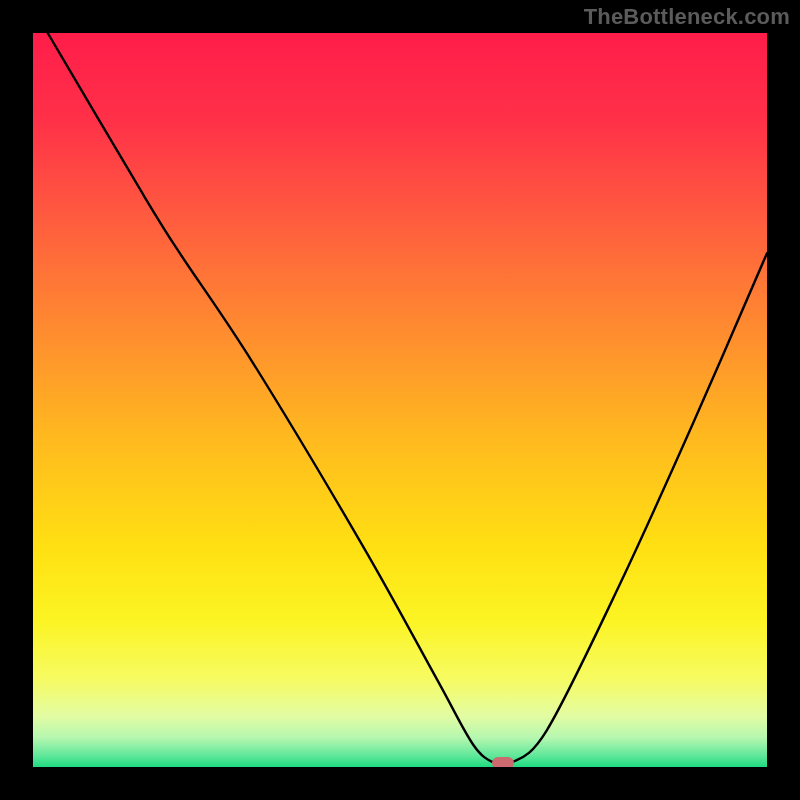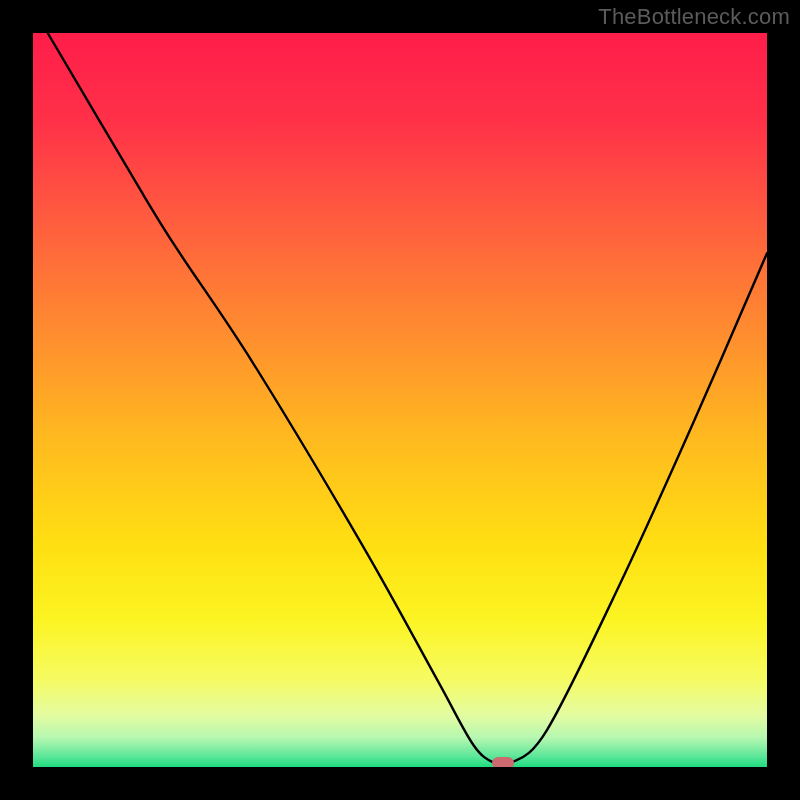--- a/index.html
+++ b/index.html
@@ -15,21 +15,21 @@
     position: relative;
     width: 800px;
     height: 800px;
   }
   .watermark {
     position: absolute;
     top: 4px;
     right: 10px;
     color: #5b5b5b;
     font-size: 22px;
-    font-weight: 400;
+    font-weight: 700;
     letter-spacing: 0.2px;
     z-index: 50;
   }
   .plot-area {
     position: absolute;
     left: 33px;
     top: 33px;
     width: 734px;
     height: 734px;
     overflow: hidden;

